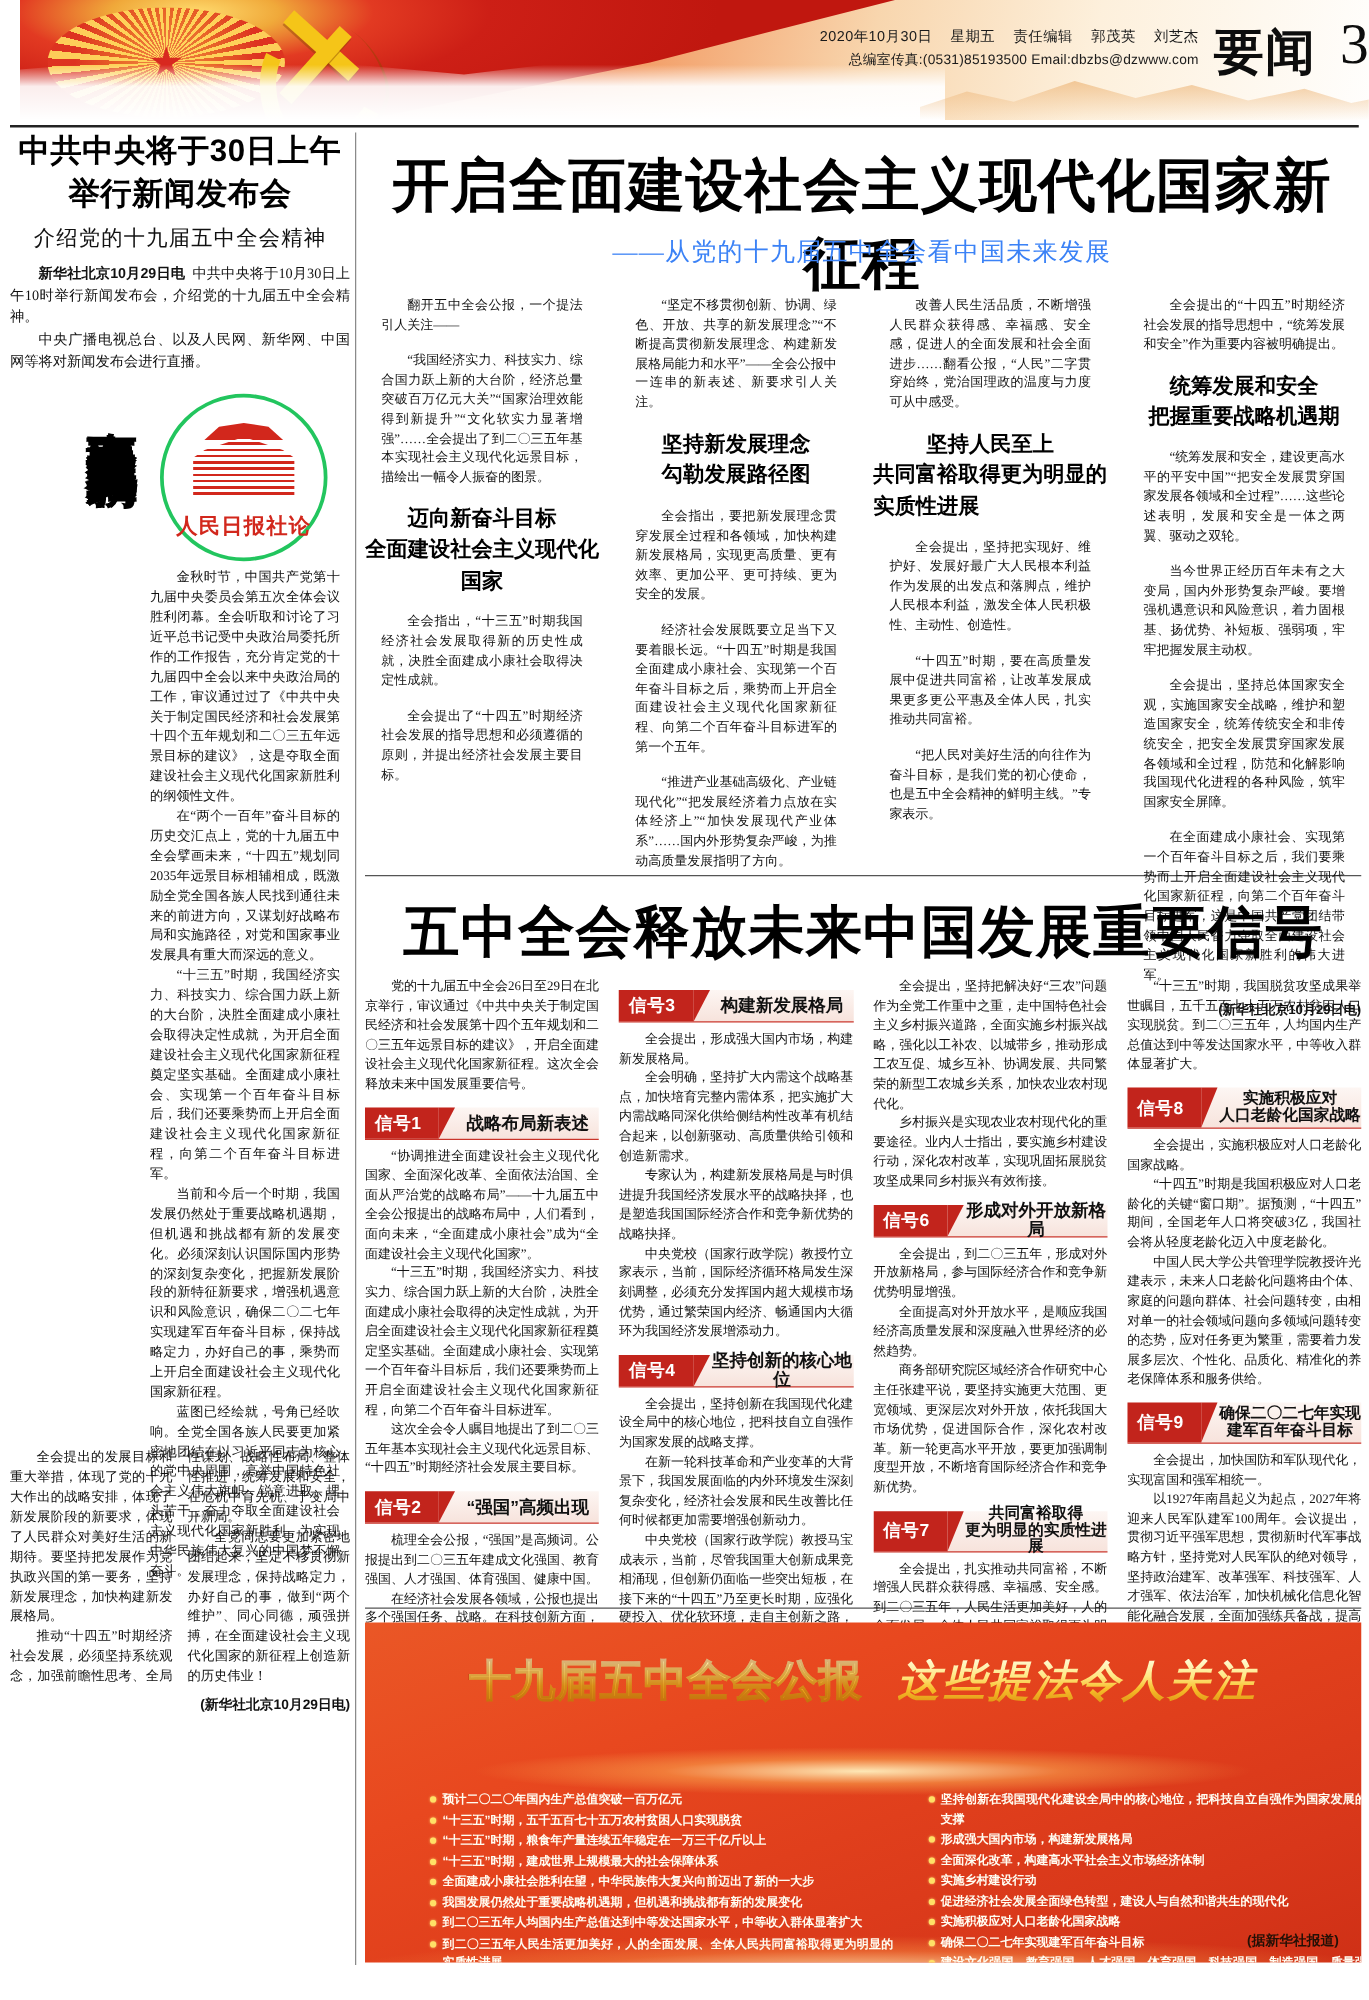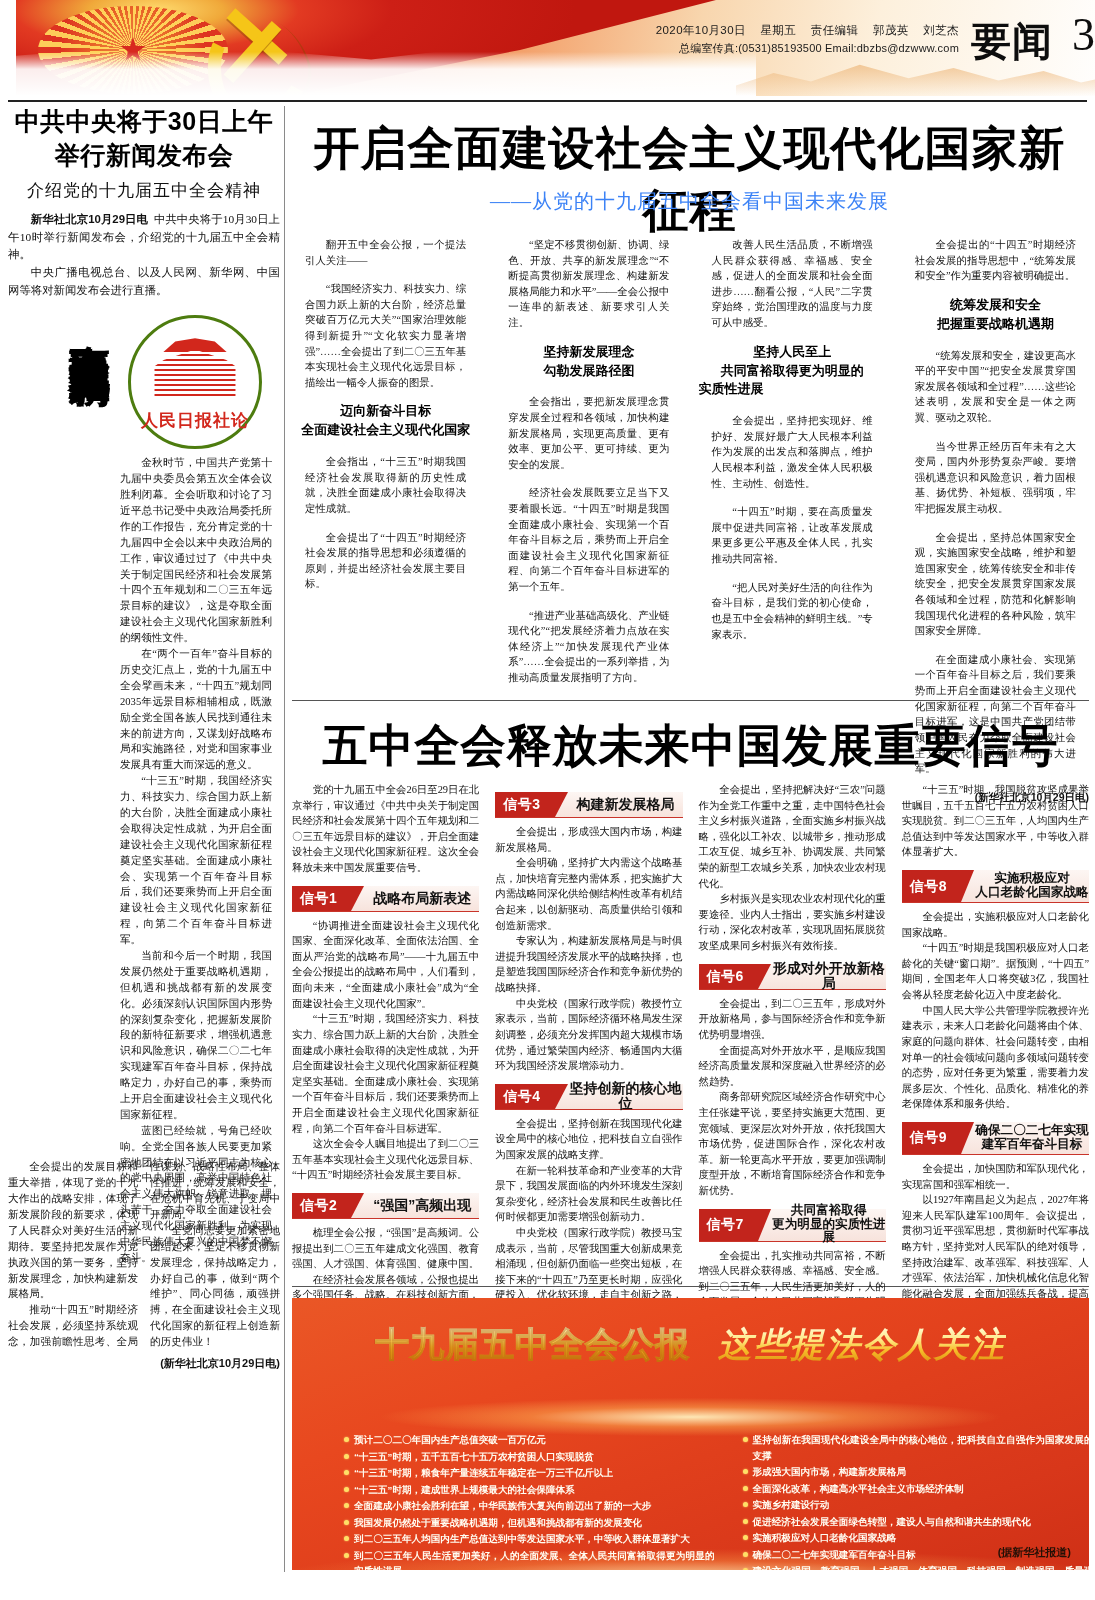--- a/index.html
+++ b/index.html
@@ -57,21 +57,21 @@
   .lead-sub{font-family:"Liberation Serif",serif;font-size:17px;text-align:center;margin-top:7px;color:#111;letter-spacing:1px;}
   .lead-body{font-size:11.4px;line-height:1.55;margin-top:9px;text-align:justify;color:#111;}
   .lead-body b{font-family:"Liberation Sans",sans-serif;}
   .lead-body p{margin:0;text-indent:2em;}
 
   .vert-wrap{position:relative;margin-top:14px;height:840px;}
   .vert-title{position:absolute;left:6px;top:0;width:96px;height:836px;
     writing-mode:vertical-rl;text-orientation:upright;
     font-family:"Liberation Sans","DejaVu Sans",sans-serif;font-weight:bold;
     font-size:41px;line-height:1.02;letter-spacing:1px;color:#000;white-space:nowrap;}
-  .seal{position:absolute;left:120px;top:2px;width:128px;height:128px;border:3px solid #4d7c0f;border-radius:50%;
+  .seal{position:absolute;left:120px;top:2px;width:128px;height:128px;border:3px solid #22c55e;border-radius:50%;
     background:#fff;}
   .seal .gate{position:absolute;left:18px;top:26px;width:92px;height:52px;
     background:repeating-linear-gradient(0deg,#d2271c 0 2px,#fff 2px 5px);
     clip-path:polygon(6% 42%,16% 30%,50% 10%,84% 30%,94% 42%,94% 100%,6% 100%);}
   .seal .gate2{position:absolute;left:26px;top:20px;width:76px;height:14px;background:#d2271c;
     clip-path:polygon(8% 100%,24% 22%,50% 0%,76% 22%,92% 100%);}
   .seal .sealtext{position:absolute;left:0;bottom:14px;width:128px;text-align:center;
     font-family:"Liberation Sans",sans-serif;font-weight:bold;font-size:17px;color:#d2271c;letter-spacing:1px;}
   .vert-body{position:absolute;left:112px;top:142px;width:152px;height:690px;
     font-size:10.6px;line-height:1.5;text-align:justify;color:#111;}
@@ -88,22 +88,22 @@
     font-family:"Liberation Sans","DejaVu Sans",sans-serif;font-weight:bold;
     font-size:46px;letter-spacing:1px;color:#000;}
   .main-sub{position:absolute;left:292px;top:188px;width:795px;text-align:center;
     font-family:"Liberation Serif",serif;font-size:20px;color:#3b82f6;letter-spacing:1px;}
 
   
   .art1{position:absolute;left:292px;top:224px;width:797px;height:470px;
     display:grid;grid-template-columns:repeat(4,1fr);gap:0 16px;}
   .art1 .col{font-size:10.4px;line-height:1.5;text-align:justify;color:#111;position:relative;}
   .art1 .col p{margin:13px;text-indent:2em;}
-  .sec-head{font-family:Liberation Mono, monospace;font-weight:bold;
-    font-size:13px;line-height:1.45;text-align:center;margin:9px 0 6px;color:#000;}
+  .sec-head{font-family:Liberation Serif, serif;font-weight:bold;
+    font-size:17px;line-height:1.45;text-align:center;margin:9px 0 6px;color:#000;}
   .art-credit{text-align:right;font-family:"Liberation Sans",sans-serif;font-weight:bold;font-size:10.5px;margin-top:5px;}
 
   
   .hl2{position:absolute;left:292px;top:716px;width:797px;text-align:center;
     font-family:"Liberation Sans","DejaVu Sans",sans-serif;font-weight:bold;
     font-size:45px;letter-spacing:1px;color:#000;}
   .art2{position:absolute;left:292px;top:782px;width:797px;height:490px;
     display:grid;grid-template-columns:repeat(4,1fr);gap:0 16px;}
   .art2 .col{font-size:10.4px;line-height:1.5;text-align:justify;color:#111;}
   .art2 .col p{margin:0;text-indent:2em;}
@@ -227,21 +227,21 @@
   </div>
 
   <div class="col">
     <p>“坚定不移贯彻创新、协调、绿色、开放、共享的新发展理念”“不断提高贯彻新发展理念、构建新发展格局能力和水平”——全会公报中一连串的新表述、新要求引人关注。</p>
     <div class="sec-head">
       <div>坚持新发展理念</div>
       <div>勾勒发展路径图</div>
     </div>
     <p>全会指出，要把新发展理念贯穿发展全过程和各领域，加快构建新发展格局，实现更高质量、更有效率、更加公平、更可持续、更为安全的发展。</p>
     <p>经济社会发展既要立足当下又要着眼长远。“十四五”时期是我国全面建成小康社会、实现第一个百年奋斗目标之后，乘势而上开启全面建设社会主义现代化国家新征程、向第二个百年奋斗目标进军的第一个五年。</p>
-    <p>“推进产业基础高级化、产业链现代化”“把发展经济着力点放在实体经济上”“加快发展现代产业体系”……全会提出的一系列举措，为推动高质量发展指明了方向。</p>
+    <p>“推进产业基础高级化、产业链现代化”“把发展经济着力点放在实体经济上”“加快发展现代产业体系”……国内外形势复杂严峻，为推动高质量发展指明了方向。</p>
   </div>
 
   <div class="col">
     <p>改善人民生活品质，不断增强人民群众获得感、幸福感、安全感，促进人的全面发展和社会全面进步……翻看公报，“人民”二字贯穿始终，党治国理政的温度与力度可从中感受。</p>
     <div class="sec-head">
       <div>坚持人民至上</div>
       <div>共同富裕取得更为明显的</div>
       <div style="text-align:left">实质性进展</div>
     </div>
     <p>全会提出，坚持把实现好、维护好、发展好最广大人民根本利益作为发展的出发点和落脚点，维护人民根本利益，激发全体人民积极性、主动性、创造性。</p>

